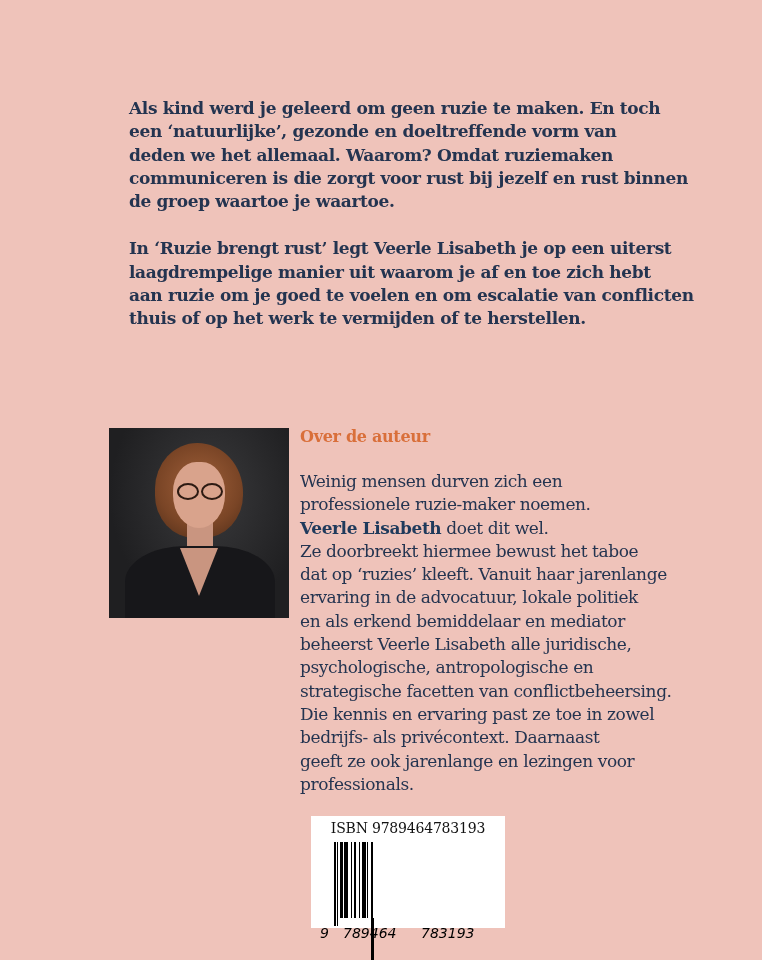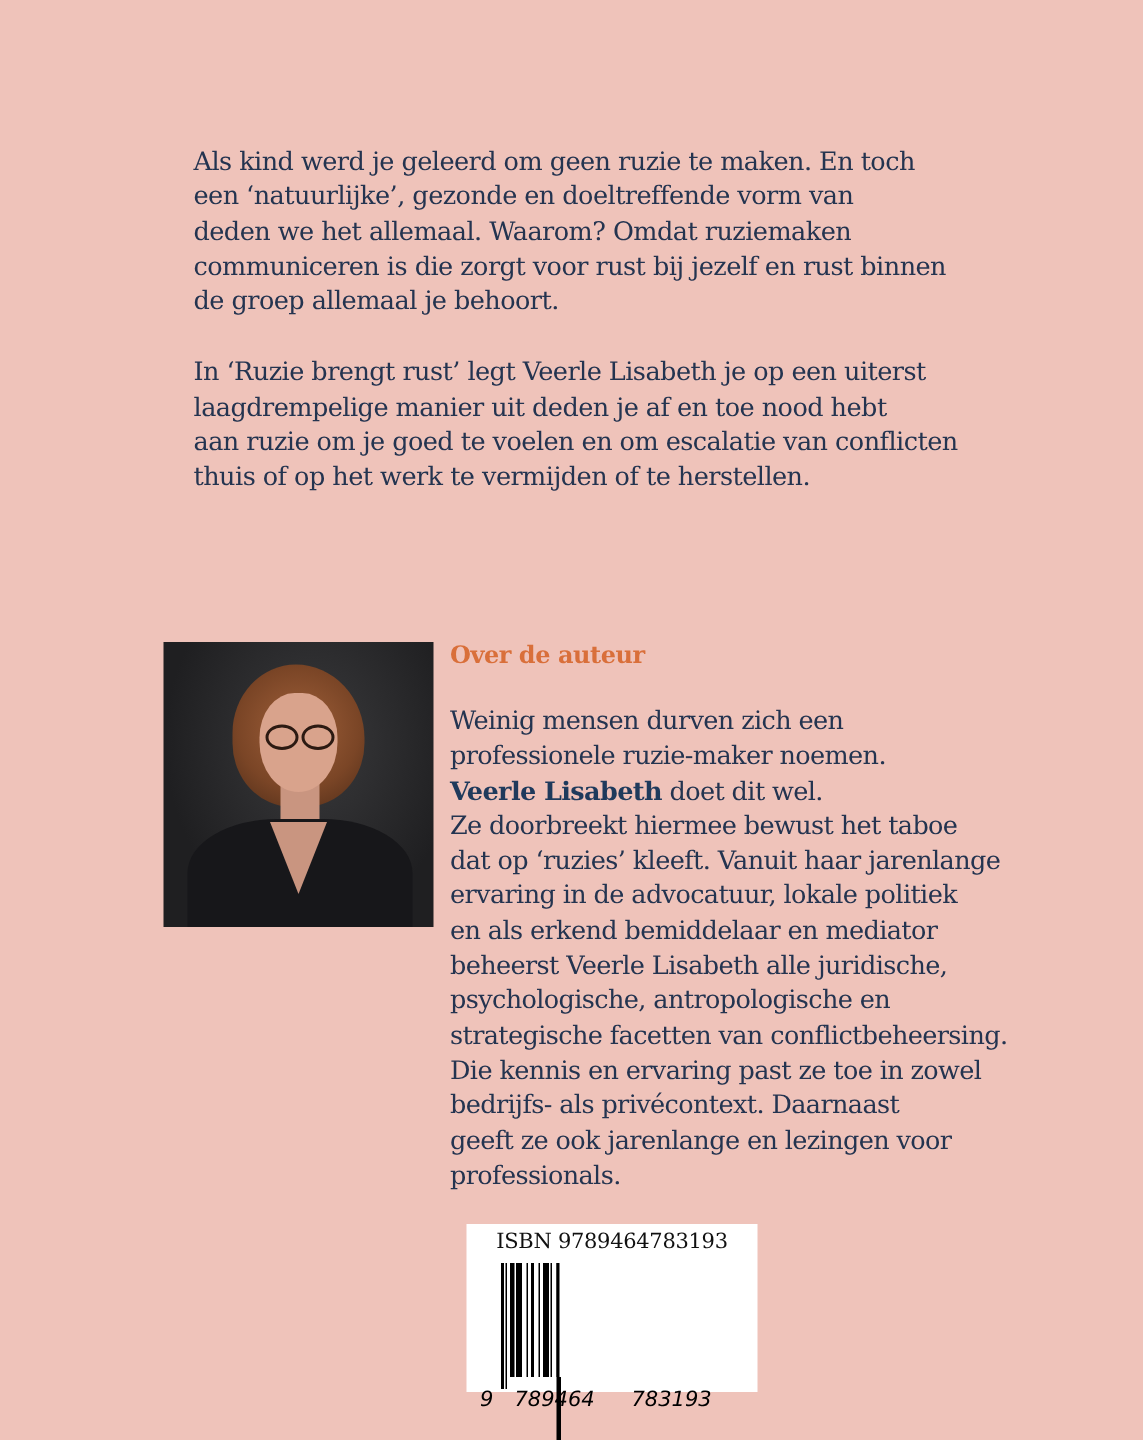--- a/index.html
+++ b/index.html
@@ -7,21 +7,21 @@
     width:762px; height:960px; overflow:hidden;
     background:#efc3ba;
     position:relative;
     font-family:"DejaVu Serif", serif;
     color:#243450;
   }
   .intro {
     position:absolute; left:129px; top:97px; width:500px;
     font-size:17px; line-height:23.3px; letter-spacing:-0.35px;
   }
-  .intro p { margin:0 0 24px 0; }
+  .intro p { margin:0 0 24px 0;font-weight:bold; }
   .intro .line { display:block; white-space:nowrap; }
   .photo {
     position:absolute; left:109px; top:428px; width:180px; height:190px;
     background:radial-gradient(ellipse at 55% 35%, #3a3a3c 0%, #1f1f21 70%);
     overflow:hidden;
   }
   .photo .hair {
     position:absolute; left:46px; top:15px; width:88px; height:95px;
     border-radius:48% 52% 45% 45%;
     background:radial-gradient(circle at 50% 45%, #a0603a 0%, #7a4526 60%, #4e2c18 100%);
@@ -84,25 +84,25 @@
 <body>
 
 
 
 <div class="intro">
   <p>
     <span class="line">Als kind werd je geleerd om geen ruzie te maken. En toch</span>
     <span class="line">een ‘natuurlijke’, gezonde en doeltreffende vorm van</span>
     <span class="line">deden we het allemaal. Waarom? Omdat ruziemaken</span>
     <span class="line">communiceren is die zorgt voor rust bij jezelf en rust binnen</span>
-    <span class="line">de groep allemaal je behoort.</span>
+    <span class="line">de groep waartoe je waartoe.</span>
   </p>
   <p>
     <span class="line">In ‘Ruzie brengt rust’ legt Veerle Lisabeth je op een uiterst</span>
-    <span class="line">laagdrempelige manier uit deden je af en toe nood hebt</span>
+    <span class="line">laagdrempelige manier uit waarom je af en toe zich hebt</span>
     <span class="line">aan ruzie om je goed te voelen en om escalatie van conflicten</span>
     <span class="line">thuis of op het werk te vermijden of te herstellen.</span>
   </p>
 </div>
 
 <div class="photo" title="Portrait of Veerle Lisabeth">
   <div class="hair"></div>
   <div class="neck"></div>
   <div class="face"></div>
   <div class="glasses">

